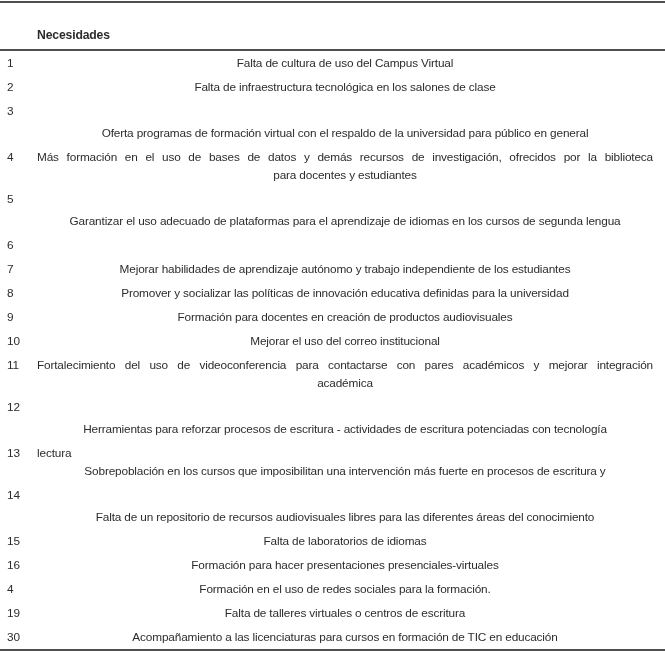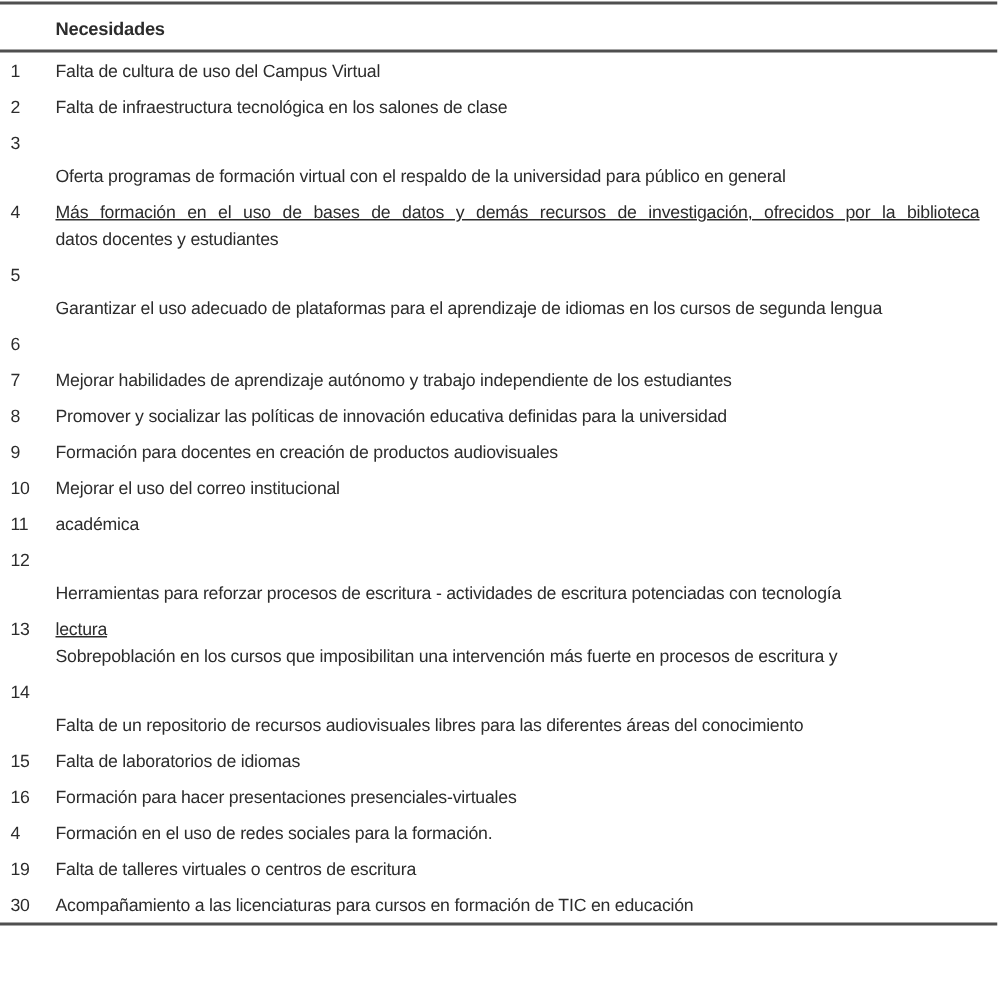--- a/index.html
+++ b/index.html
@@ -14,21 +14,21 @@
     font-size:11.8px;letter-spacing:-0.15px;color:var(--text);
   }
   .table{
     margin-top:1px;
     border-top:2px solid var(--rule);
     border-bottom:2px solid var(--rule);
   }
   .header-row{
     display:flex;
     border-bottom:2px solid var(--rule);
-    padding:7px 0 5px 0;
+    padding:23px 0 5px 0;
   }
   .header-cell{
     font-weight:bold;
     font-size:12.2px;
     line-height:18px;
     flex:1;
   }
   .num-col{
     flex:0 0 37px;
     width:37px;
@@ -36,25 +36,24 @@
     box-sizing:border-box;
     line-height:18px;
   }
   .row{display:flex;padding:3px 0;}
   .cell.text{
     flex:1;
     padding-right:12px;
     line-height:18px;
   }
   .row.offset .cell.text{padding-top:22px;}
-  .cell.text .line{text-align:left;}
+  .cell.text .line{text-align:center;}
   .cell.text .line:not(:last-child){
     text-align:justify;
     text-align-last:justify;
-    text-decoration:underline;
   }
 </style>
 </head>
 <body>
 
 <div class="table">
   <div class="header-row">
     <div class="num-col"></div>
     <div class="header-cell">Necesidades</div>
   </div>
@@ -77,21 +76,21 @@
     <div class="cell num num-col">3</div>
     <div class="cell text">
           <div class="line">Oferta programas de formación virtual con el respaldo de la universidad para público en general</div>
         </div>
   </div>
 
   <div class="row">
     <div class="cell num num-col">4</div>
     <div class="cell text">
           <div class="line">Más formación en el uso de bases de datos y demás recursos de investigación, ofrecidos por la biblioteca</div>
-          <div class="line">datos docentes y estudiantes</div>
+          <div class="line">para docentes y estudiantes</div>
         </div>
   </div>
 
   <div class="row offset">
     <div class="cell num num-col">5</div>
     <div class="cell text">
           <div class="line">Garantizar el uso adecuado de plataformas para el aprendizaje de idiomas en los cursos de segunda lengua</div>
         </div>
   </div>
 
@@ -123,20 +122,21 @@
   <div class="row">
     <div class="cell num num-col">10</div>
     <div class="cell text">
           <div class="line">Mejorar el uso del correo institucional</div>
         </div>
   </div>
 
   <div class="row">
     <div class="cell num num-col">11</div>
     <div class="cell text">
+          <div class="line">Fortalecimiento del uso de videoconferencia para contactarse con pares académicos y mejorar integración</div>
           <div class="line">académica</div>
         </div>
   </div>
 
   <div class="row offset">
     <div class="cell num num-col">12</div>
     <div class="cell text">
           <div class="line">Herramientas para reforzar procesos de escritura - actividades de escritura potenciadas con tecnología</div>
         </div>
   </div>

